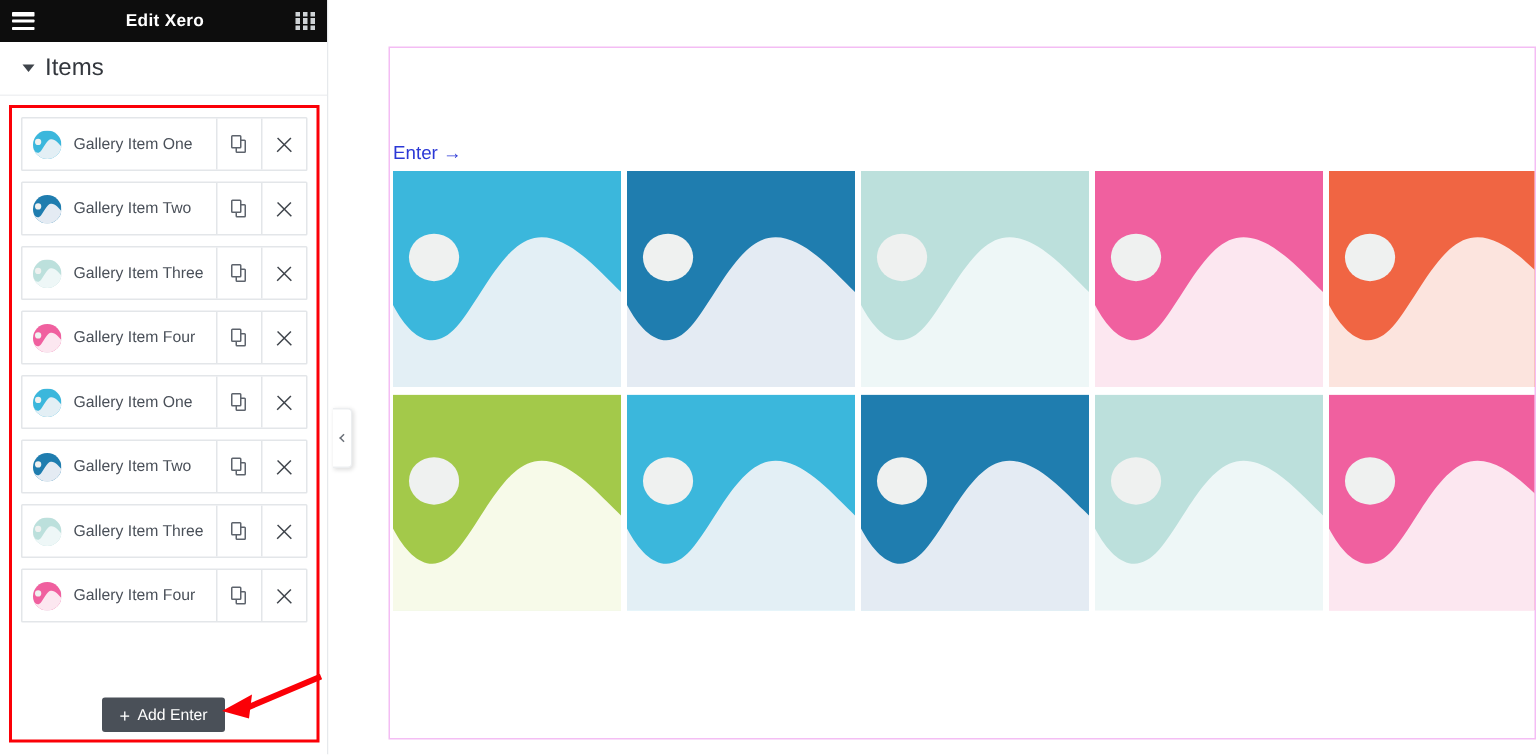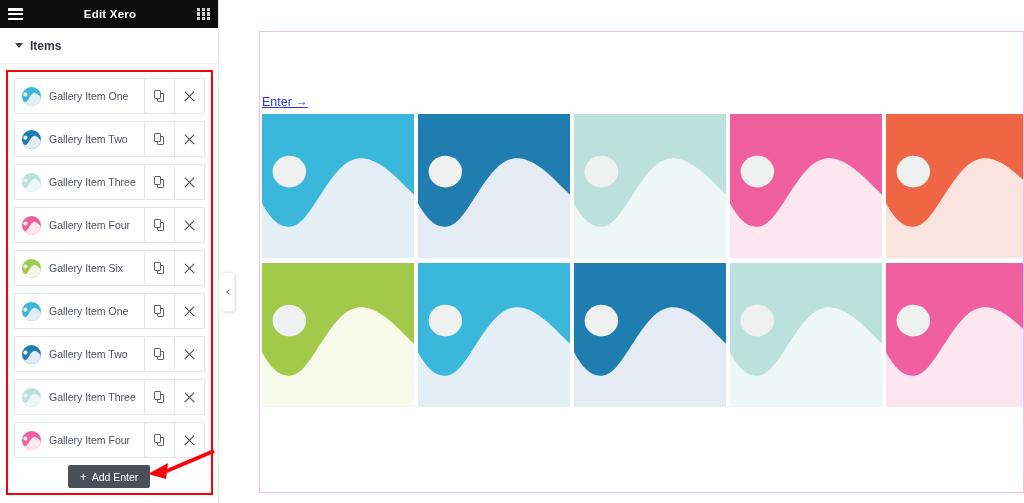--- a/index.html
+++ b/index.html
@@ -53,21 +53,21 @@
     height: 36px; display: flex; align-items: center;
     padding-left: 15px; gap: 7px;
     border-bottom: 1px solid #f0f1f3;
   }
   #section-items .caret {
     width: 0; height: 0;
     border-left: 4px solid transparent;
     border-right: 4px solid transparent;
     border-top: 5px solid #3f444b;
   }
-  #section-items .lbl { font-size: 12px; font-weight: bold; color: #33373d; }
+  #section-items .lbl { font-size: 16px; font-weight: normal; color: #33373d; }
 
   
   #repeater-highlight {
     position: absolute; left: 6px; top: 70px;
     width: 207px; height: 425px;
     border: 2px solid #fb0007;
     background: transparent;
     pointer-events: none;
   }
 
@@ -165,21 +165,20 @@
     position: absolute; left: 259px; top: 31px;
     width: 765px; height: 462px;
     border: 1.5px solid #f4bdf4;
     background: #ffffff;
     overflow: hidden;
   }
   #enter-link {
     position: absolute; left: 2px; top: 63px;
     font-size: 12.5px;
     color: #2b38d6;
-    text-decoration: underline;
     cursor: pointer;
     white-space: nowrap;
   }
   #gallery {
     position: absolute; left: 2px; top: 82px;
     width: 900px;
     display: grid;
     grid-template-columns: repeat(5, 152px);
     gap: 5px 4px;
   }
@@ -303,42 +302,20 @@
           <div class="rep-btn">
             <span class="ico-x">
               <i></i>
               <i></i>
             </span>
           </div>
         </div>
         <div class="rep-row">
           <div class="rep-thumb">
             <svg viewBox="0 0 100 100" preserveAspectRatio="none" width="19" height="19">
-              <rect x="0" y="0" width="100" height="100" fill="#a3c94a"></rect>
-              <path d="M0 62 C 8 78, 18 84, 28 72 C 38 60, 48 34, 62 31 C 76 28, 90 46, 100 56 L100 100 L0 100 Z" fill="#f4f8e8"></path>
-              <circle cx="18" cy="40" r="11" fill="#eff1f0"></circle>
-            </svg>
-          </div>
-          <div class="rep-label">Gallery Item Six</div>
-          <div class="rep-btn">
-            <span class="ico-copy">
-              <span class="b b2"></span>
-              <span class="b b1"></span>
-            </span>
-          </div>
-          <div class="rep-btn">
-            <span class="ico-x">
-              <i></i>
-              <i></i>
-            </span>
-          </div>
-        </div>
-        <div class="rep-row">
-          <div class="rep-thumb">
-            <svg viewBox="0 0 100 100" preserveAspectRatio="none" width="19" height="19">
               <rect x="0" y="0" width="100" height="100" fill="#3bb7dc"></rect>
               <path d="M0 62 C 8 78, 18 84, 28 72 C 38 60, 48 34, 62 31 C 76 28, 90 46, 100 56 L100 100 L0 100 Z" fill="#e3eff5"></path>
               <circle cx="18" cy="40" r="11" fill="#eff1f0"></circle>
             </svg>
           </div>
           <div class="rep-label">Gallery Item One</div>
           <div class="rep-btn">
             <span class="ico-copy">
               <span class="b b2"></span>
               <span class="b b1"></span>

